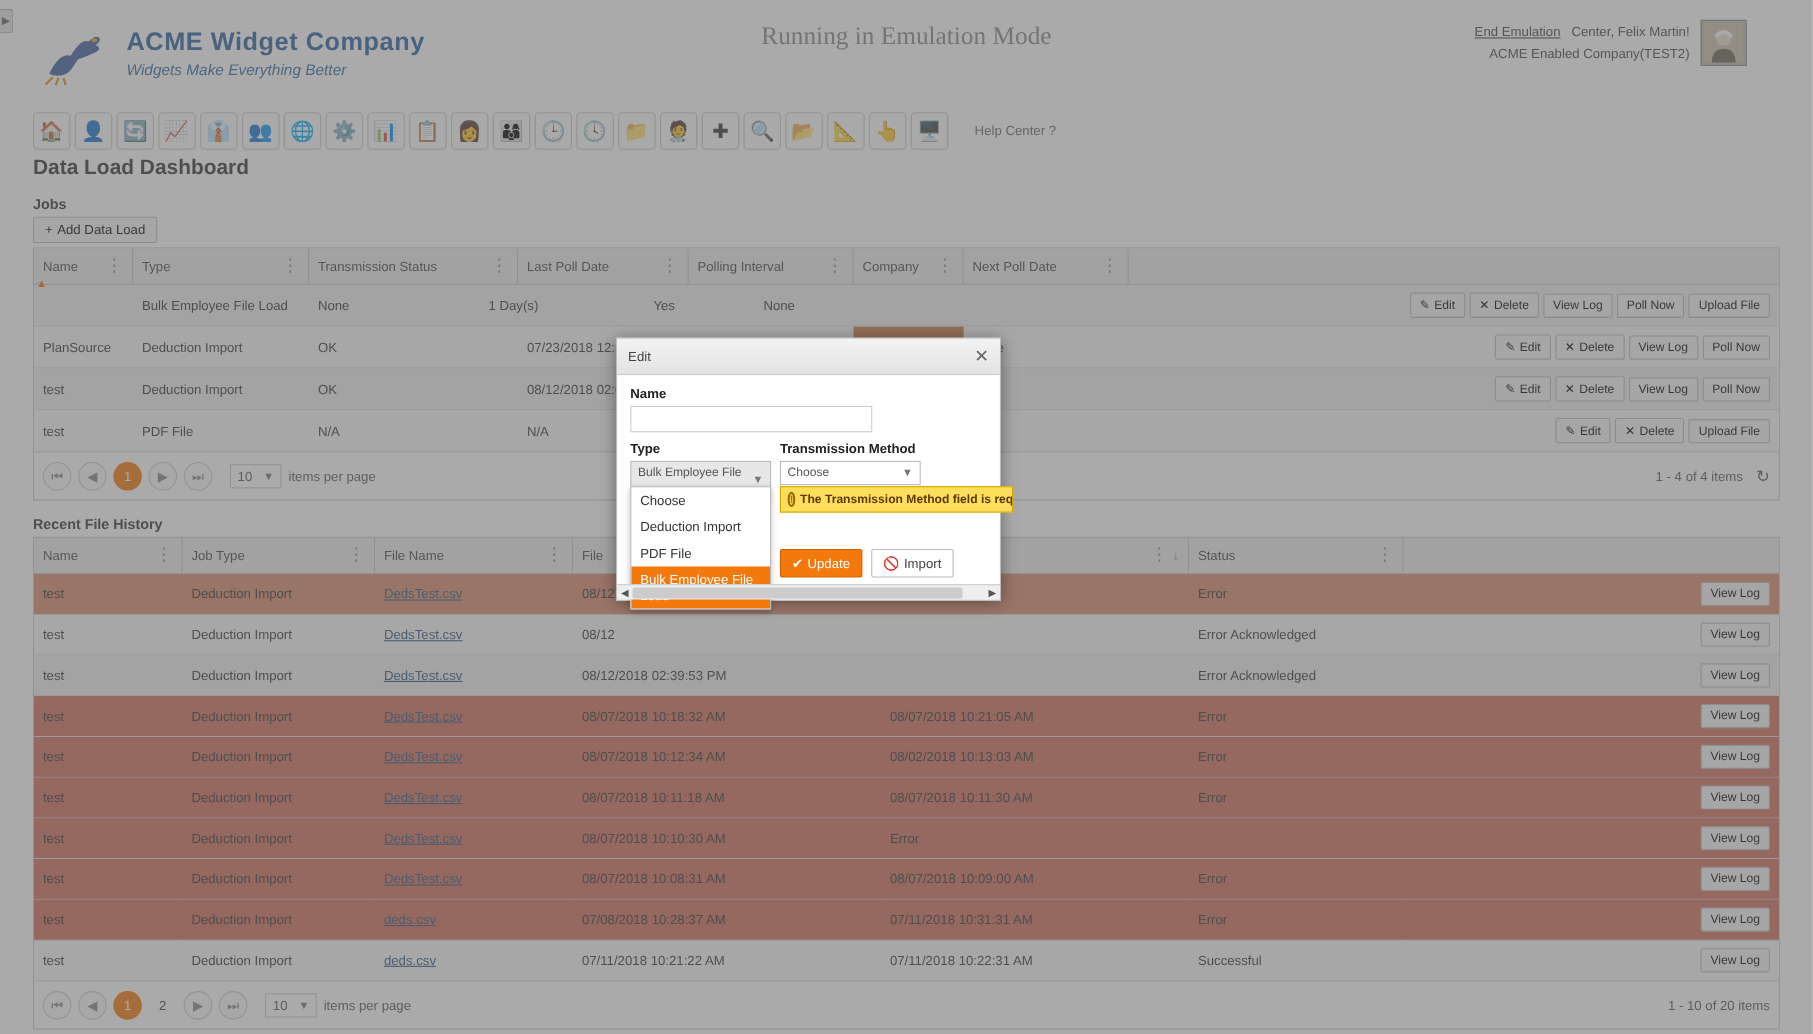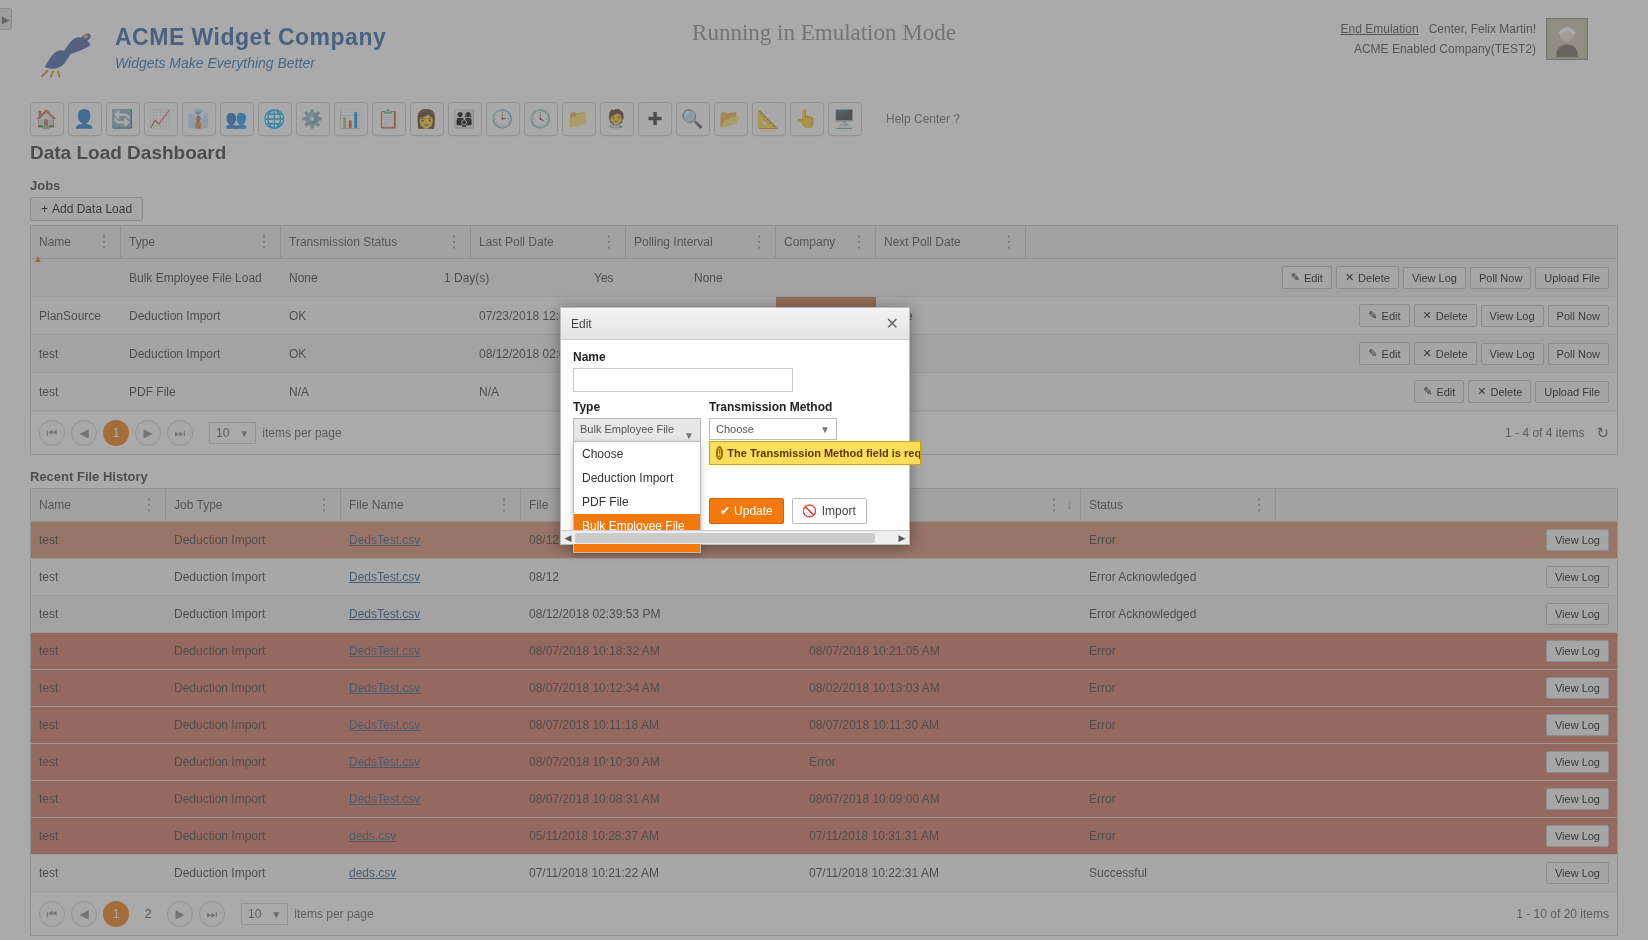--- a/index.html
+++ b/index.html
@@ -452,21 +452,21 @@
           <div class="cell hc-act act-cell">
             <button class="mini-btn">View Log</button>
           </div>
         </div>
         <div class="row err-strong">
           <div class="cell hc-name">test</div>
           <div class="cell hc-type">Deduction Import</div>
           <div class="cell hc-file">
             <span class="link">deds.csv</span>
           </div>
-          <div class="cell hc-a">05/11/2018 10:28:37 AM</div>
+          <div class="cell hc-a">07/08/2018 10:28:37 AM</div>
           <div class="cell hc-b">07/11/2018 10:31:31 AM</div>
           <div class="cell hc-status">Error</div>
           <div class="cell hc-act act-cell">
             <button class="mini-btn">View Log</button>
           </div>
         </div>
         <div class="row ">
           <div class="cell hc-name">test</div>
           <div class="cell hc-type">Deduction Import</div>
           <div class="cell hc-file">

